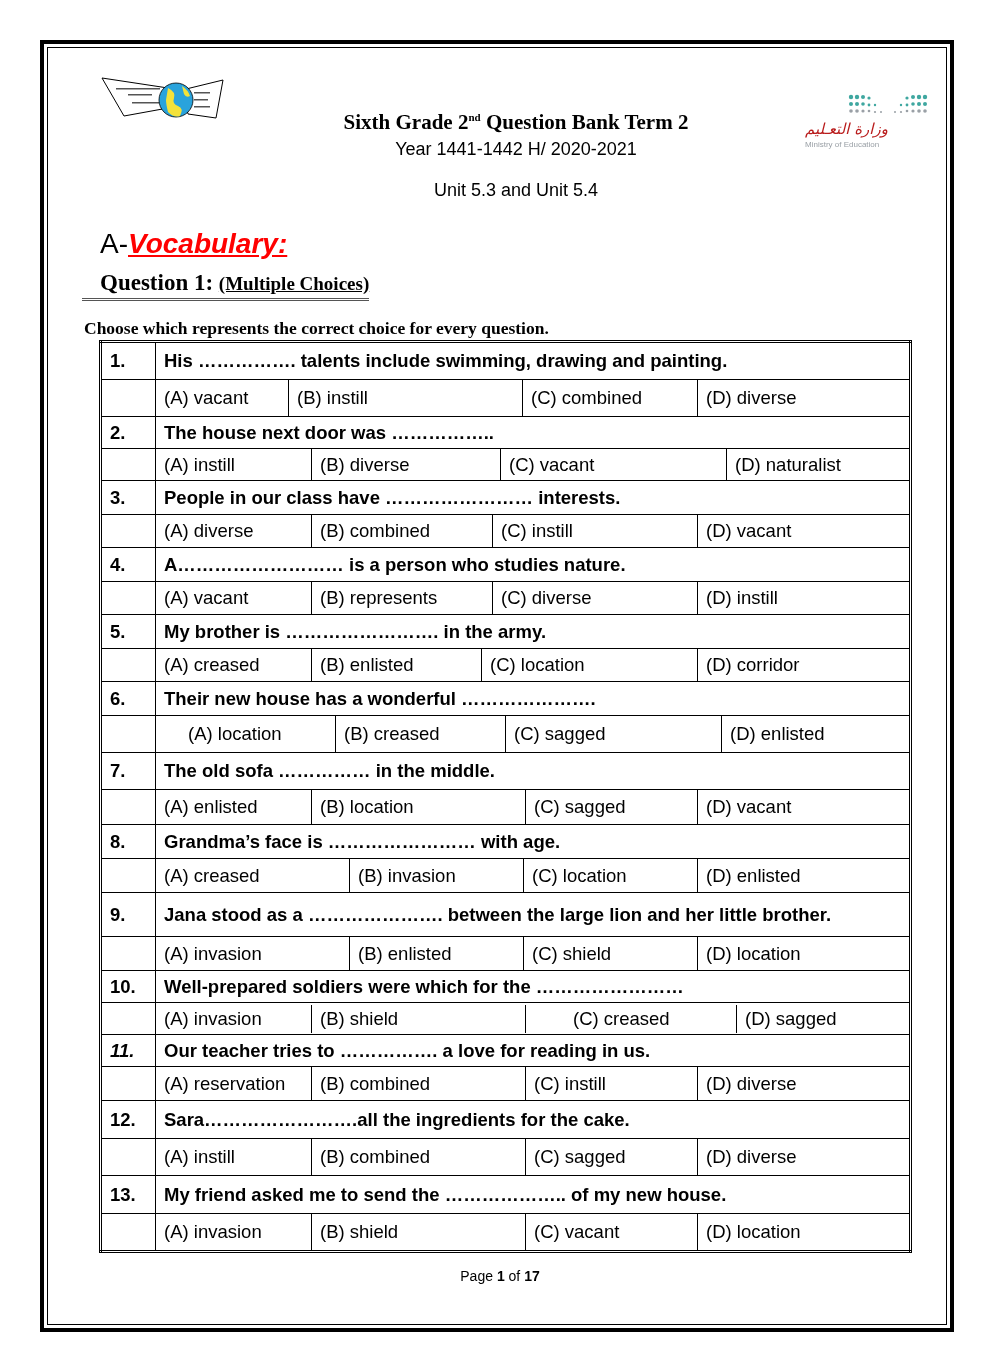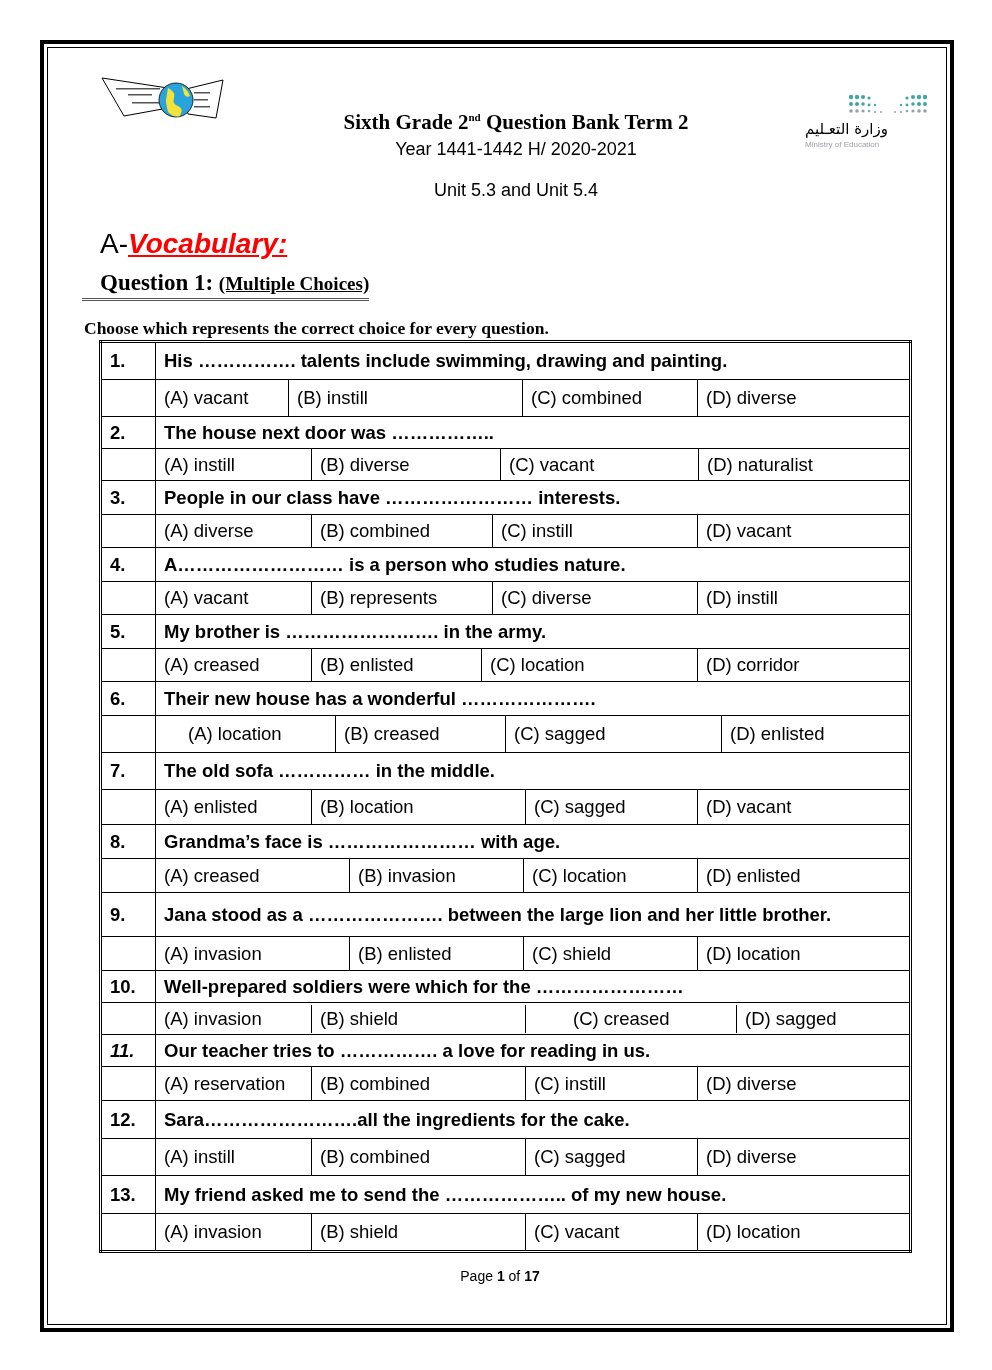--- a/index.html
+++ b/index.html
@@ -2,21 +2,21 @@
 <html><head>
 <meta charset="utf-8">
 <style>
   html, body { margin:0; padding:0; background:#ffffff; }
   body { width:992px; height:1370px; position:relative; overflow:hidden; font-family:"Liberation Sans", sans-serif; color:#000; }
   .frame-outer { position:absolute; left:40px; top:40px; width:906px; height:1284px; border:4px solid #000; }
   .frame-inner { position:absolute; left:47px; top:47px; width:898px; height:1276px; border:1px solid #000; }
   .logo-left { position:absolute; left:98px; top:74px; width:130px; height:56px; }
   .logo-right { position:absolute; left:800px; top:88px; width:140px; height:62px; }
   .moe-dots { position:absolute; left:47px; top:5px; width:82px; height:22px; }
-  .moe-ar { position:absolute; left:5px; top:32px; font-family:"DejaVu Sans", sans-serif; font-size:15px; color:#000000; direction:rtl; }
+  .moe-ar { position:absolute; left:5px; top:32px; font-family:"DejaVu Sans", sans-serif; font-size:15px; color:#b91c1c; direction:rtl;font-style:italic; }
   .moe-en { position:absolute; left:5px; top:52px; font-size:8px; color:#9aa0a6; }
   .title { position:absolute; left:0; width:1032px; text-align:center; }
   .t1 { top:110px; font-family:"Liberation Serif", serif; font-weight:bold; font-size:21px; }
   .t1 sup { font-size:11px; vertical-align:8px; }
   .t2 { top:139px; font-size:18px; }
   .t3 { top:180px; font-size:18px; }
   .section { position:absolute; left:100px; top:228px; font-size:28px; }
   .section .vocab { color:#ff0000; font-weight:bold; font-style:italic; text-decoration:underline; }
   .question { position:absolute; left:82px; top:270px; font-family:"Liberation Serif", serif; font-weight:bold; font-size:23px; border-bottom:3px double #555; padding:0 0 2px 18px; }
   .question .q-paren { font-size:19px; text-decoration:underline;text-align:center; }
@@ -134,21 +134,21 @@
         <td class="num" style="height: 31px;">2.</td>
         <td class="stem">The house next door was ……………..</td>
       </tr>
       <tr>
         <td style="height: 31px;"></td>
         <td class="optcell">
           <div class="opts" style="height: 31px;">
             <div class="o" style="width: 147px;">(A) instill</div>
             <div class="o" style="width: 180px;">(B)  diverse</div>
             <div class="o" style="width: 189px;">(C) vacant</div>
-            <div class="o" style="flex: 1 1 0%;">(D)  naturalist</div>
+            <div class="o" style="flex: 1 1 0%; margin-left: 28px;">(D)  naturalist</div>
           </div>
         </td>
       </tr>
       <tr>
         <td class="num" style="height: 33px;">3.</td>
         <td class="stem">People in our class have …………………… interests.</td>
       </tr>
       <tr>
         <td style="height: 32px;"></td>
         <td class="optcell">

